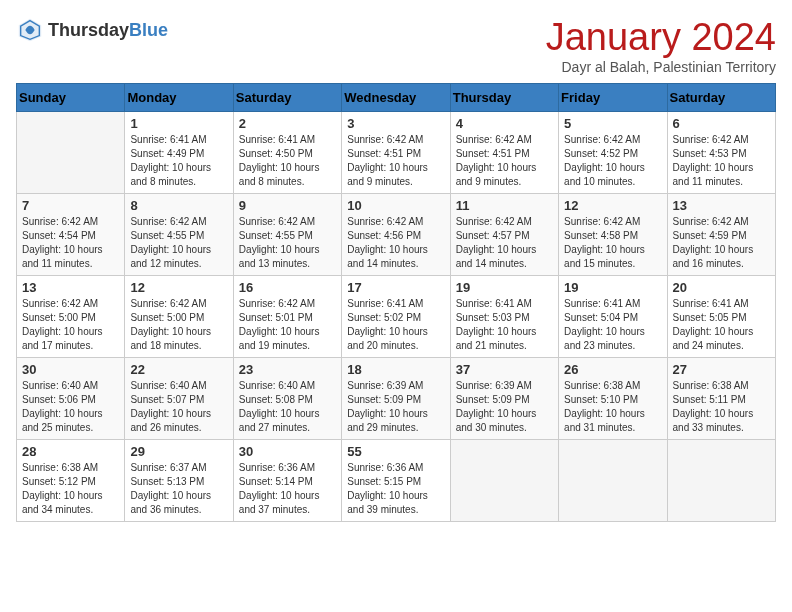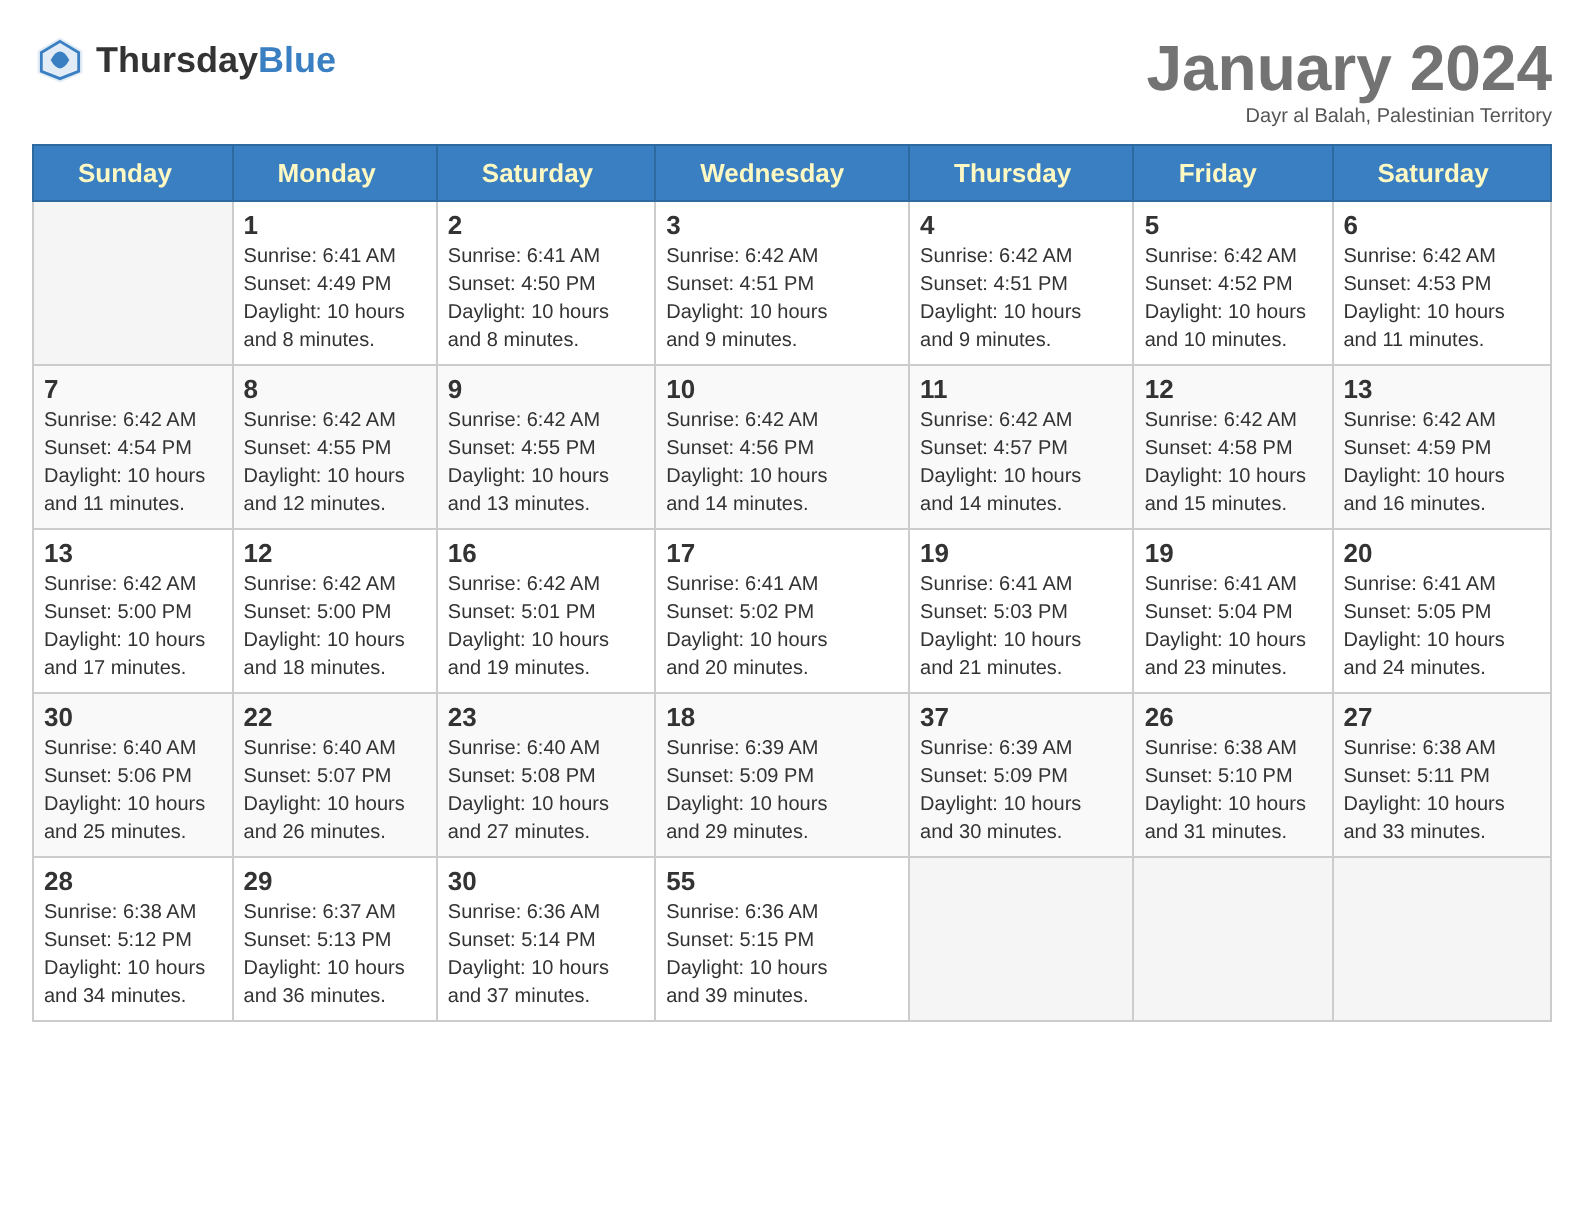--- a/index.html
+++ b/index.html
@@ -32,38 +32,38 @@
       color: #3a7fc1;
     }
     .logo-icon {
       width: 28px;
       height: 28px;
     }
     .title-block {
       text-align: right;
     }
     .month-title {
-      font-size: 32px;
-      font-weight: bold;
-      color: #737373;
+      font-size: 38px;
+      font-weight: normal;
+      color: #b91c1c;
     }
     .location {
-      font-size: 10px;
+      font-size: 14px;
       color: #555;
     }
     table {
       width: 100%;
       border-collapse: collapse;
       font-size: 11px;
     }
     thead tr th {
       background-color: #3a7fc1;
-      color: #fef9c3;
+      color: #000000;
       text-align: left;
-      padding: 6px 22px;
+      padding: 6px 2px;
       font-size: 13px;
       font-weight: bold;
       border: 1px solid #2d6aa0;
     }
     tbody tr td {
       border: 1px solid #ccc;
       vertical-align: top;
       padding: 4px 5px;
       min-height: 70px;
       background: #fff;

